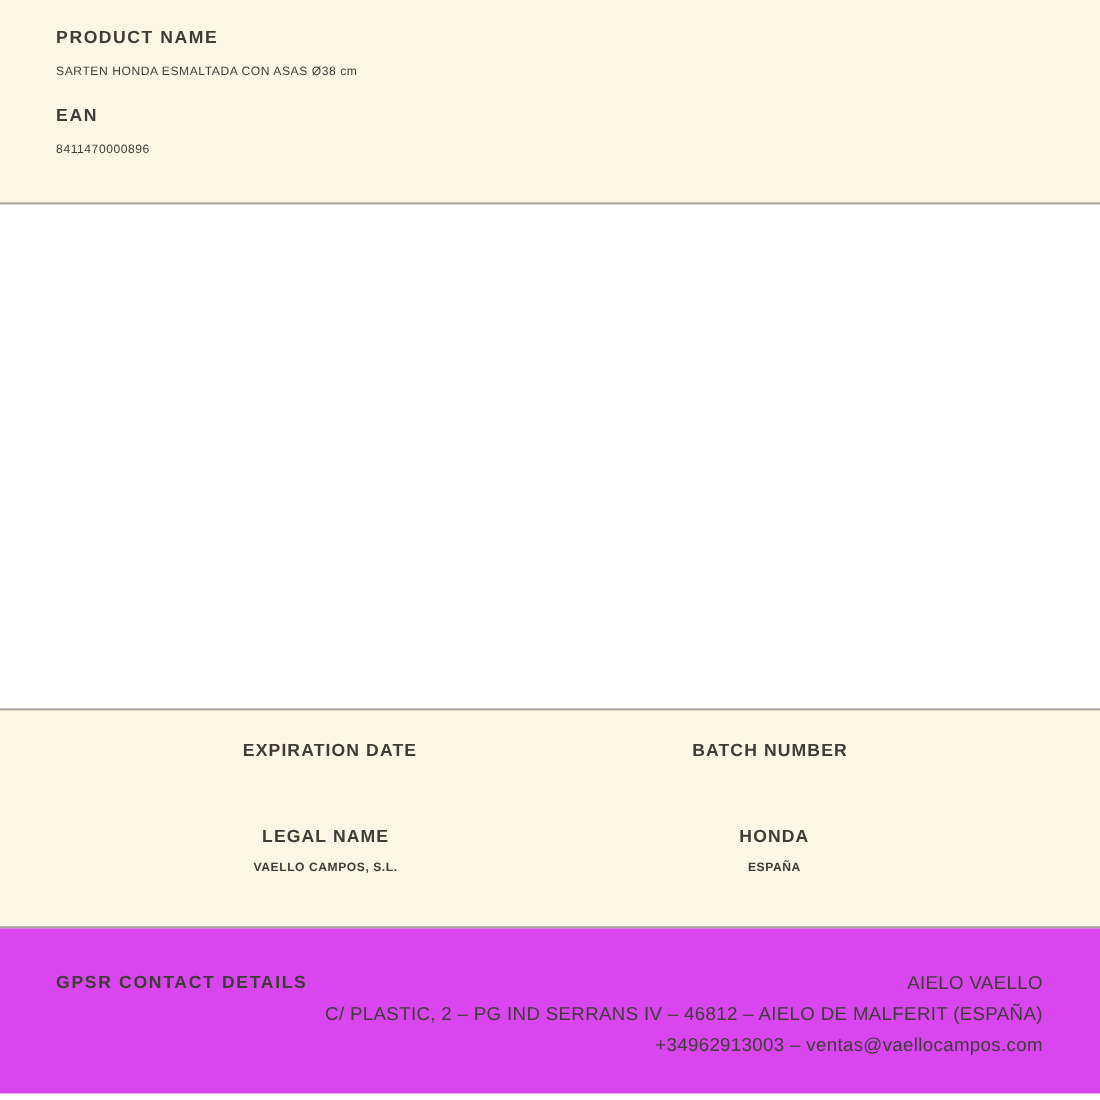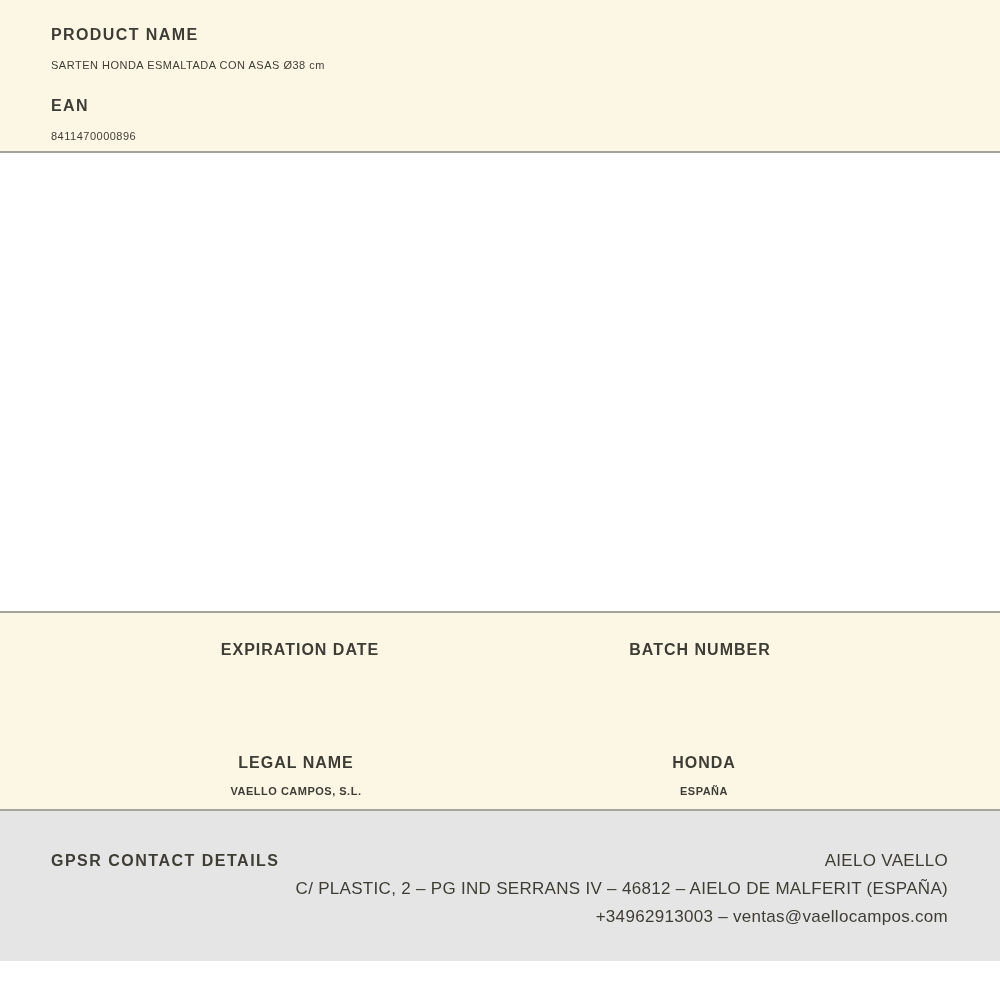--- a/index.html
+++ b/index.html
@@ -11,21 +11,21 @@
     font-family: "Liberation Sans", "DejaVu Sans", sans-serif;
     color: #3E3D35;
     overflow: hidden;
   }
   * { box-sizing: border-box; }
 
   .page { width: 1000px; height: 1000px; background: #ffffff; }
 
   
   .header {
-    height: 153px;
+    height: 186px;
     background: #FCF7E5;
     border-bottom: 2px solid #A5A49B;
     padding: 25px 51px 0 51px;
   }
   .label {
     font-size: 16px;
     font-weight: 700;
     letter-spacing: 1.4px;
     line-height: 20px;
   }
@@ -46,32 +46,32 @@
   }
 
   
   .details {
     height: 198px;
     background: #FCF7E5;
     border-bottom: 2px solid #A5A49B;
     padding: 27px 100px 0 100px;
   }
   .detail-row { display: flex; }
-  .detail-row + .detail-row { margin-top: 64px; gap: 16px; }
+  .detail-row + .detail-row { margin-top: 29px; gap: 16px; }
   .detail-col {
     flex: 1 1 50%;
     text-align: center;
   }
   .detail-col .label { letter-spacing: 1.0px; }
   .detail-col .value { margin-top: 7px; min-height: 22px; font-weight: bold; }
 
   
   .gpsr {
     height: 150px;
-    background: #e5e5e5;
+    background: #d946ef;
     padding: 36px 52px 0 51px;
     display: flex;
     justify-content: space-between;
     align-items: flex-start;
   }
   .gpsr-label {
     font-size: 16px;
     font-weight: 700;
     letter-spacing: 1.5px;
     line-height: 28px;

